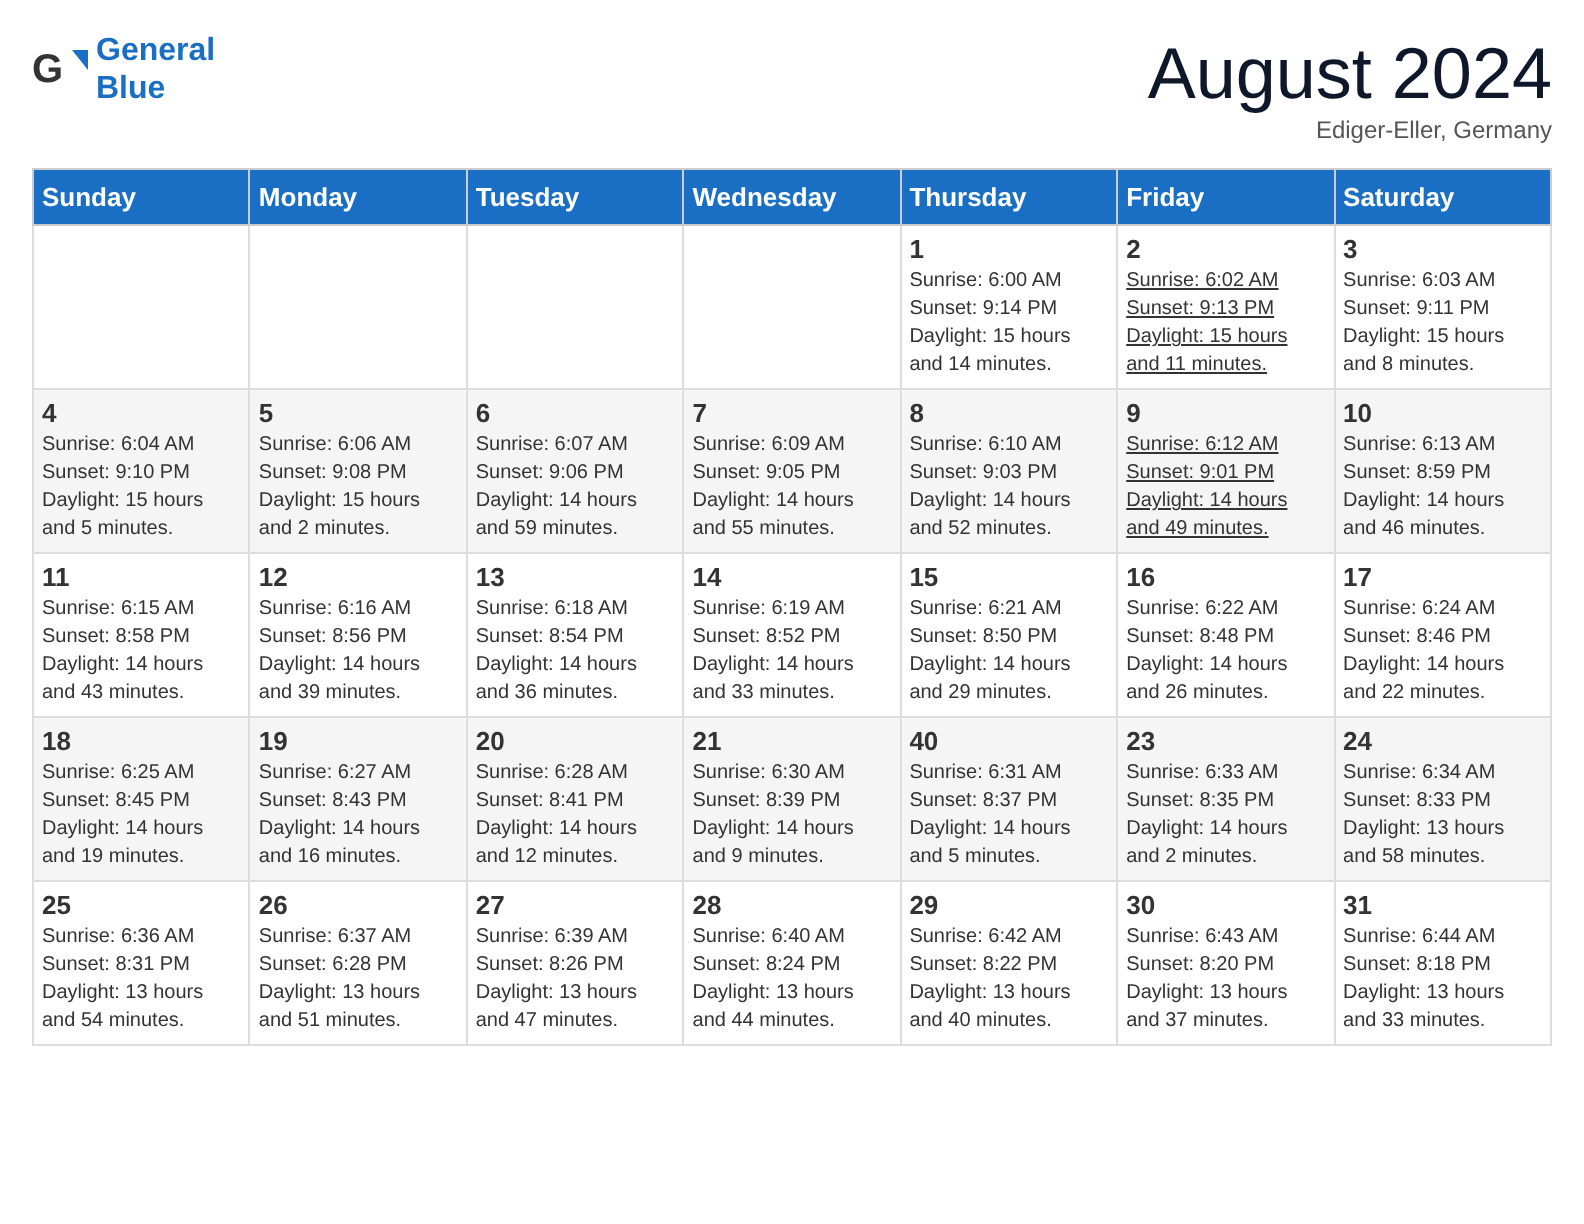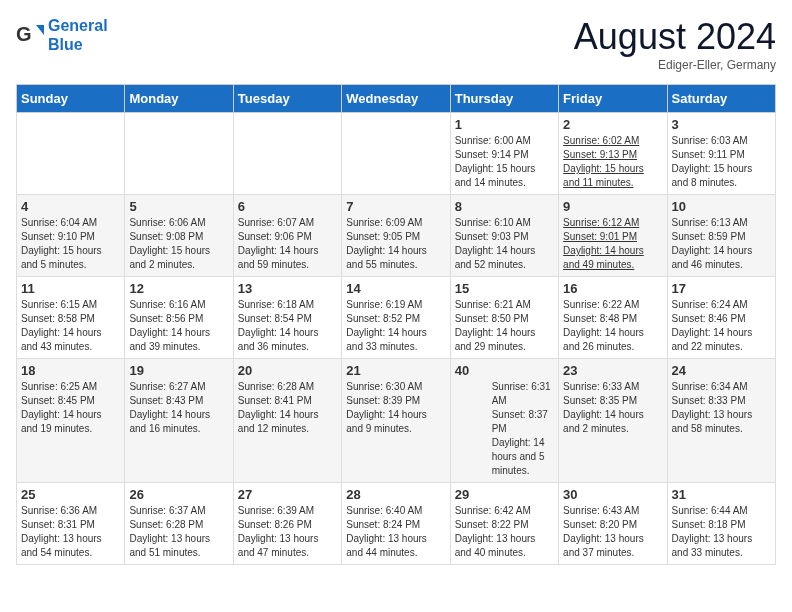--- a/index.html
+++ b/index.html
@@ -259,21 +259,21 @@
 Daylight: 14 hours and 12 minutes.</div>
         </td>
         <td>
           <span class="day-number">21</span>
           <div class="day-info" style="white-space: pre-line;">Sunrise: 6:30 AM
 Sunset: 8:39 PM
 Daylight: 14 hours and 9 minutes.</div>
         </td>
         <td>
           <span class="day-number">40</span>
-          <div class="day-info" style="white-space: pre-line; margin-left: 37px;">Sunrise: 6:31 AM
+          <div class="day-info" style="white-space: pre-line;">Sunrise: 6:31 AM
 Sunset: 8:37 PM
 Daylight: 14 hours and 5 minutes.</div>
         </td>
         <td>
           <span class="day-number">23</span>
           <div class="day-info" style="white-space: pre-line;">Sunrise: 6:33 AM
 Sunset: 8:35 PM
 Daylight: 14 hours and 2 minutes.</div>
         </td>
         <td>

